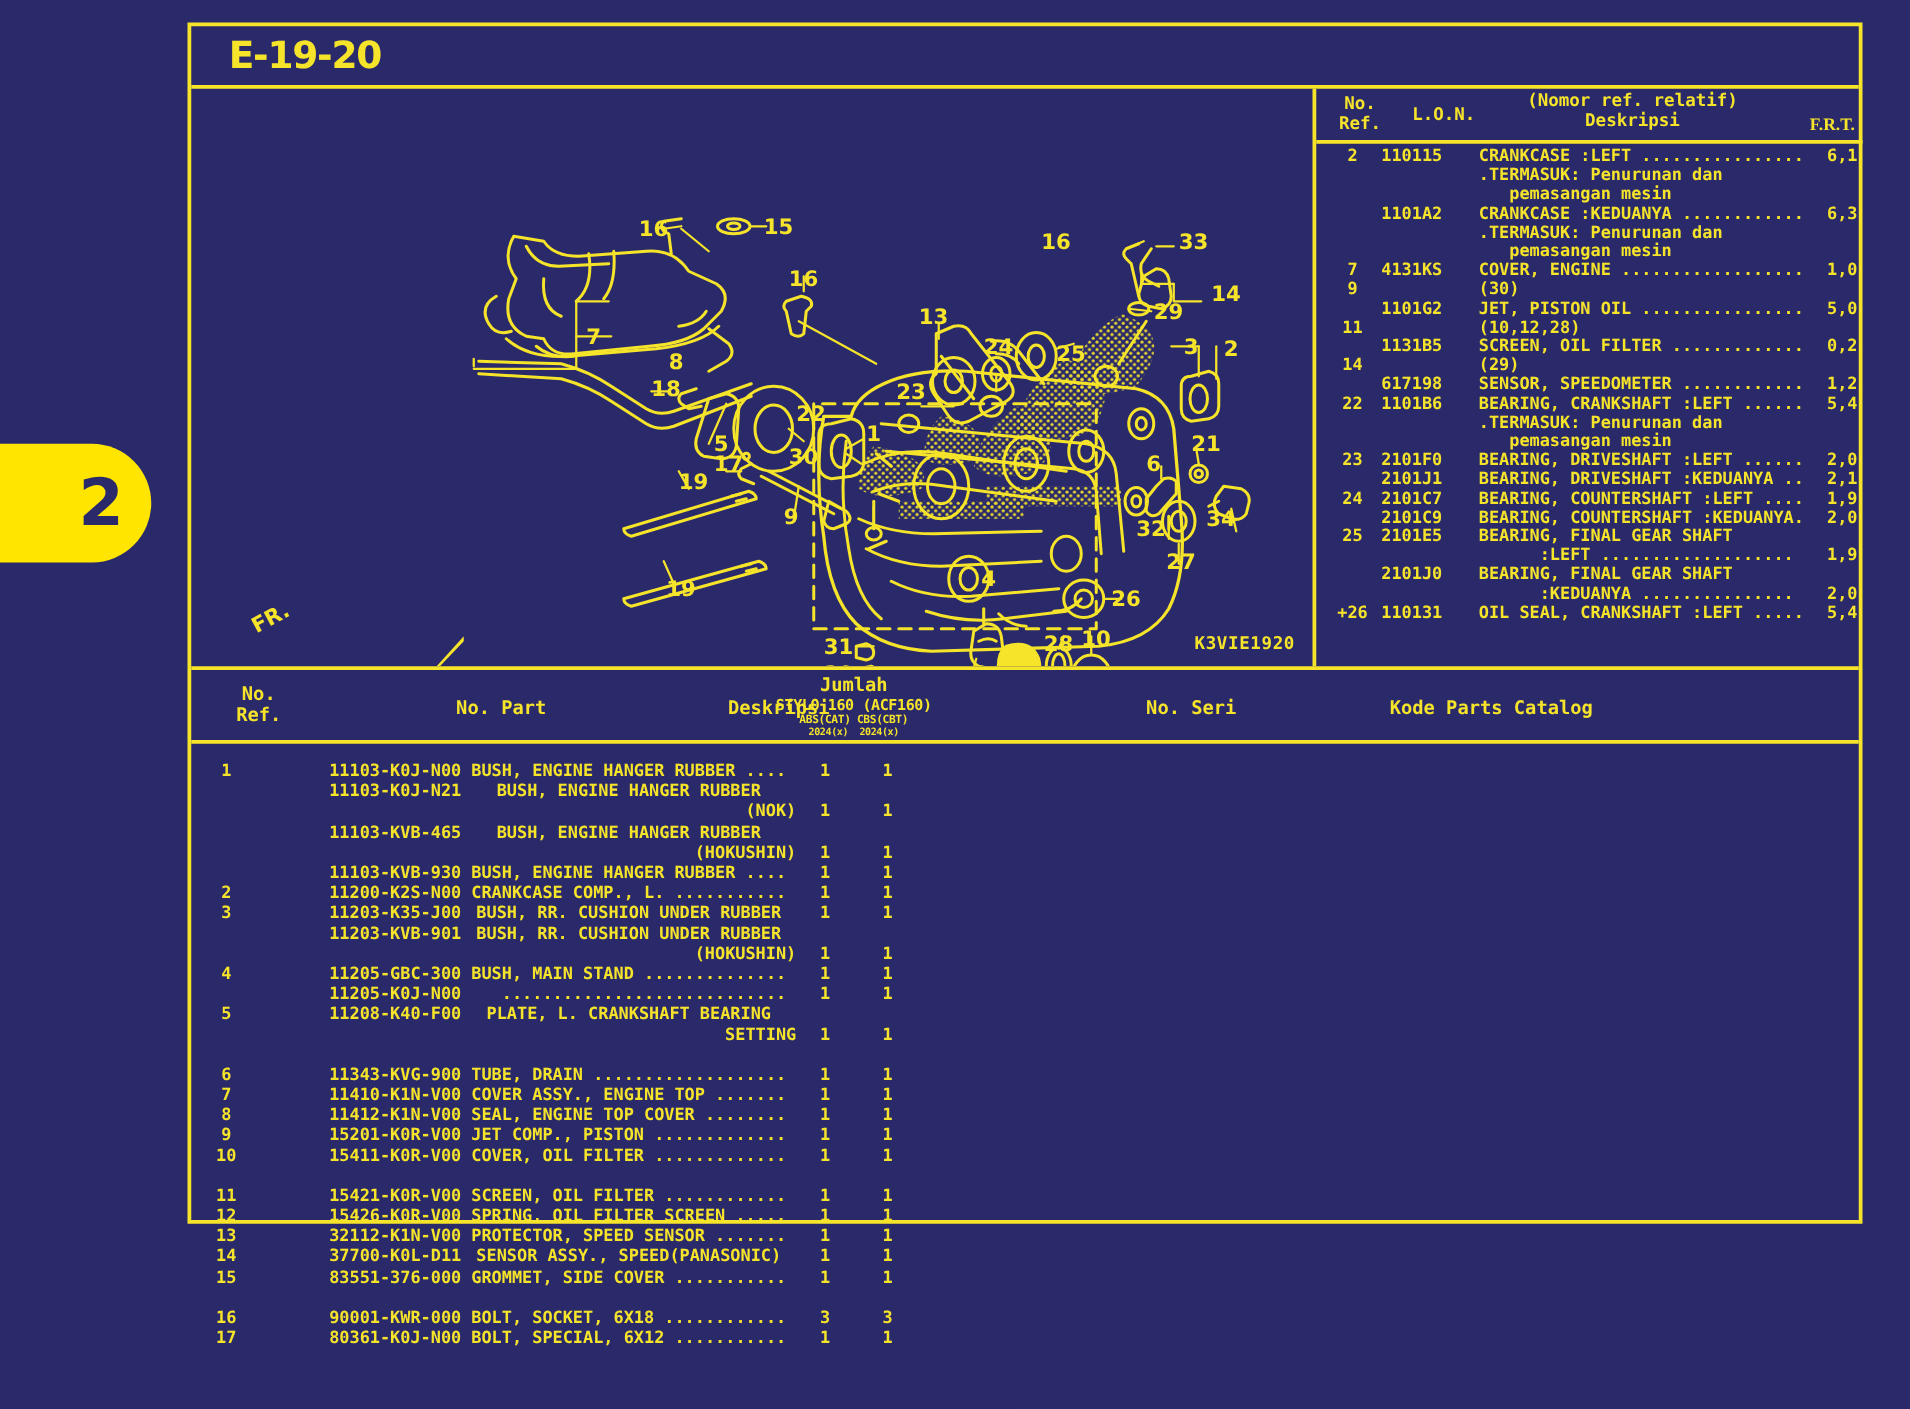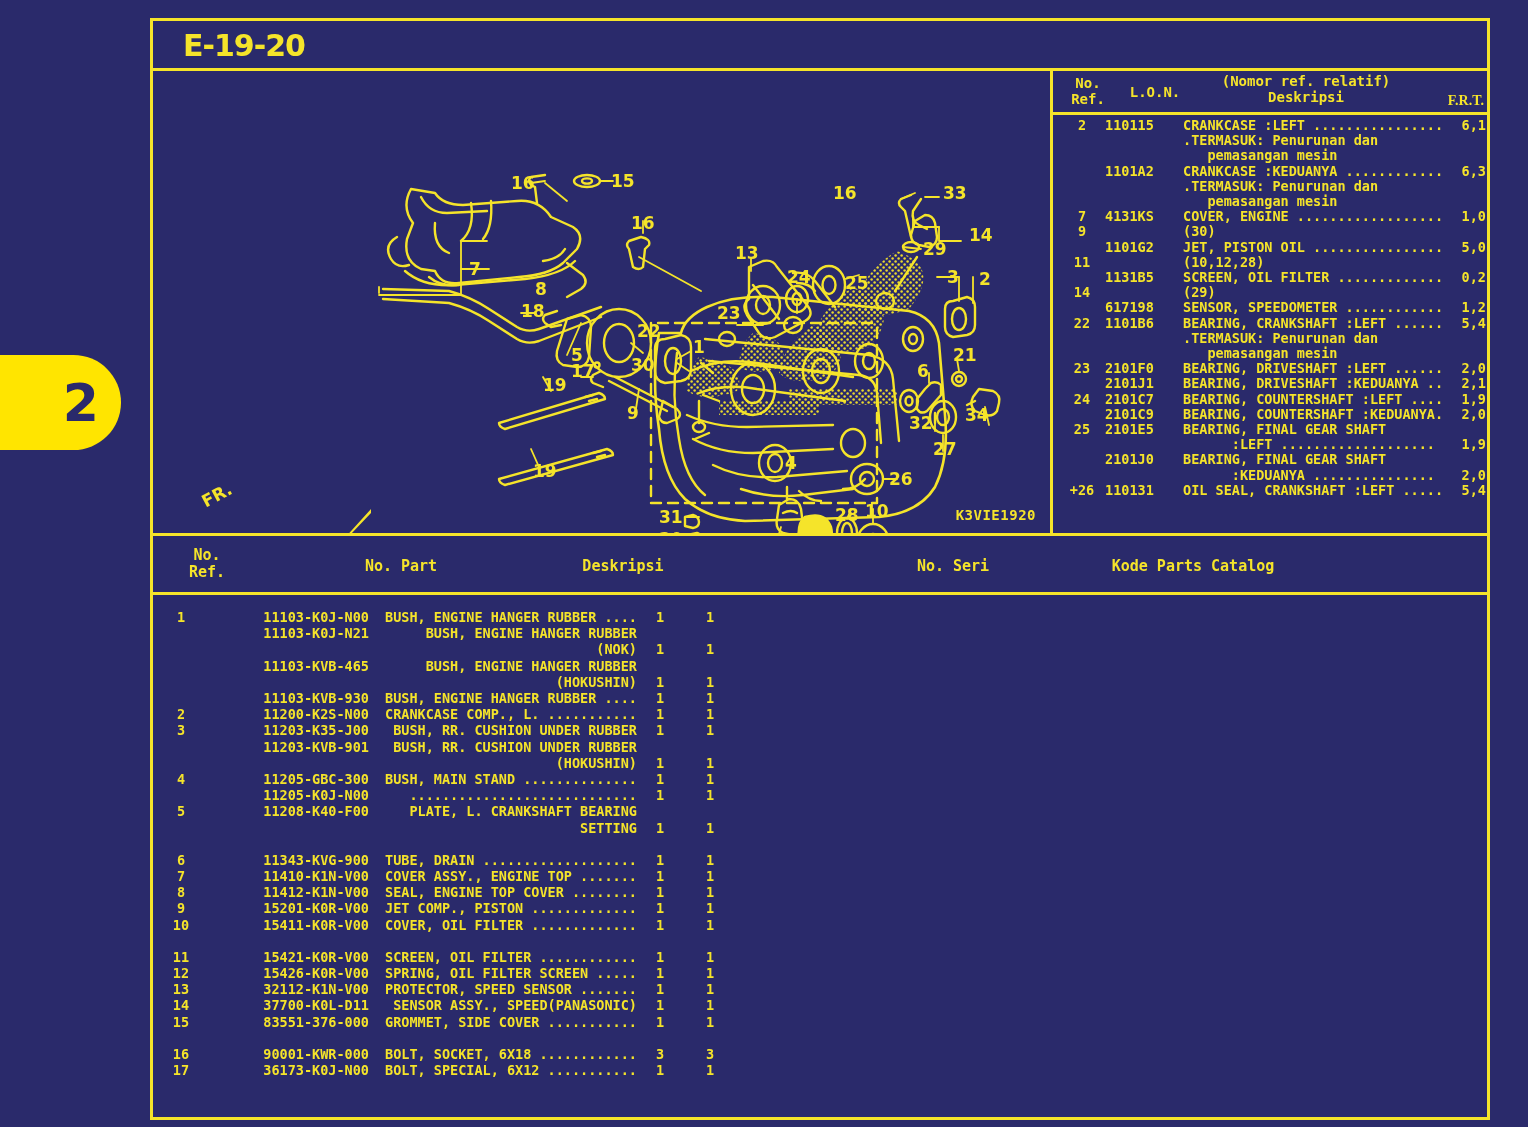--- a/index.html
+++ b/index.html
@@ -20,21 +20,21 @@
     display:flex;align-items:center;justify-content:flex-end;
     padding-right:22px;box-sizing:border-box;
   }
   .side-tab .num{
     color:#2a2a6b;font-family:"DejaVu Sans",sans-serif;font-weight:bold;
     font-size:52px;line-height:1;
   }
 
   
   .frame{
-    position:absolute;left:150px;top:18px;width:1340px;height:1102px;
+    position:absolute;left:150px;top:18px;width:1340px;height:961px;
     border:3px solid #f5e42a;box-sizing:border-box;
   }
 
   
   .titlebar{
     position:absolute;left:0;top:0;right:0;height:50px;
     border-bottom:3px solid #f5e42a;box-sizing:border-box;
   }
   .sheet-code{
     position:absolute;left:30px;top:50%;transform:translateY(-50%);
@@ -110,21 +110,21 @@
   
   .partslist{
     position:absolute;left:0;top:574px;right:0;bottom:38px;
     padding:14px 0 0 0;box-sizing:border-box;
   }
   .prow{display:flex;align-items:flex-start;font-size:13.5px;font-weight:bold;
         line-height:16.2px;white-space:pre;}
   .prow.gap{height:16px;}
   .p-no{width:56px;flex:0 0 56px;text-align:center;}
   .p-part{width:160px;flex:0 0 160px;text-align:right;}
-  .p-desc{width:268px;flex:0 0 268px;text-align:right;}
+  .p-desc{width:268px;flex:0 0 268px;text-align:center;}
   .p-desc.right{text-align:right;}
   .p-q1{width:46px;flex:0 0 46px;text-align:center;}
   .p-q2{width:54px;flex:0 0 54px;text-align:center;}
 
   
   .footer{
     position:absolute;left:0;right:0;bottom:0;height:36px;
     border-top:3px solid #f5e42a;box-sizing:border-box;
     display:flex;align-items:center;justify-content:center;
   }
@@ -436,20 +436,26 @@
         </div>
     </div>
 
     <div class="listhead">
       <div class="lh lh-no">
         <div>No.</div>
         <div>Ref.</div>
       </div>
       <div class="lh lh-part">No. Part</div>
       <div class="lh lh-desc">Deskripsi</div>
+      <div class="jumlah">
+        <div class="j1">Jumlah</div>
+        <div class="j2">STYLO 160 (ACF160)</div>
+        <div class="j3"><span>ABS(CAT)</span>&nbsp;<span>CBS(CBT)</span></div>
+        <div class="j4"><span>2024(x)</span>&nbsp;&nbsp;<span>2024(x)</span></div>
+      </div>
       <div class="lh lh-seri">No. Seri</div>
       <div class="lh lh-kode">Kode Parts Catalog</div>
     </div>
 
     <div class="partslist" id="parts-body">
         <div class="prow"><div class="p-no">1</div><div class="p-part">11103-K0J-N00</div><div class="p-desc">BUSH, ENGINE HANGER RUBBER ....</div><div class="p-q1">1</div><div class="p-q2">1</div></div>
         <div class="prow"><div class="p-no"></div><div class="p-part">11103-K0J-N21</div><div class="p-desc">BUSH, ENGINE HANGER RUBBER</div><div class="p-q1"></div><div class="p-q2"></div></div>
         <div class="prow"><div class="p-no"></div><div class="p-part"></div><div class="p-desc right">(NOK)</div><div class="p-q1">1</div><div class="p-q2">1</div></div>
         <div class="prow"><div class="p-no"></div><div class="p-part">11103-KVB-465</div><div class="p-desc">BUSH, ENGINE HANGER RUBBER</div><div class="p-q1"></div><div class="p-q2"></div></div>
         <div class="prow"><div class="p-no"></div><div class="p-part"></div><div class="p-desc right">(HOKUSHIN)</div><div class="p-q1">1</div><div class="p-q2">1</div></div>
@@ -469,17 +475,17 @@
         <div class="prow"><div class="p-no">9</div><div class="p-part">15201-K0R-V00</div><div class="p-desc">JET COMP., PISTON .............</div><div class="p-q1">1</div><div class="p-q2">1</div></div>
         <div class="prow"><div class="p-no">10</div><div class="p-part">15411-K0R-V00</div><div class="p-desc">COVER, OIL FILTER .............</div><div class="p-q1">1</div><div class="p-q2">1</div></div>
         <div class="prow gap"></div>
         <div class="prow"><div class="p-no">11</div><div class="p-part">15421-K0R-V00</div><div class="p-desc">SCREEN, OIL FILTER ............</div><div class="p-q1">1</div><div class="p-q2">1</div></div>
         <div class="prow"><div class="p-no">12</div><div class="p-part">15426-K0R-V00</div><div class="p-desc">SPRING, OIL FILTER SCREEN .....</div><div class="p-q1">1</div><div class="p-q2">1</div></div>
         <div class="prow"><div class="p-no">13</div><div class="p-part">32112-K1N-V00</div><div class="p-desc">PROTECTOR, SPEED SENSOR .......</div><div class="p-q1">1</div><div class="p-q2">1</div></div>
         <div class="prow"><div class="p-no">14</div><div class="p-part">37700-K0L-D11</div><div class="p-desc">SENSOR ASSY., SPEED(PANASONIC)</div><div class="p-q1">1</div><div class="p-q2">1</div></div>
         <div class="prow"><div class="p-no">15</div><div class="p-part">83551-376-000</div><div class="p-desc">GROMMET, SIDE COVER ...........</div><div class="p-q1">1</div><div class="p-q2">1</div></div>
         <div class="prow gap"></div>
         <div class="prow"><div class="p-no">16</div><div class="p-part">90001-KWR-000</div><div class="p-desc">BOLT, SOCKET, 6X18 ............</div><div class="p-q1">3</div><div class="p-q2">3</div></div>
-        <div class="prow"><div class="p-no">17</div><div class="p-part">36173-K0J-N00</div><div class="p-desc">BOLT, SPECIAL, 6X12 ...........</div><div class="p-q1">1</div><div class="p-q2">1</div></div>
+        <div class="prow"><div class="p-no">17</div><div class="p-part">80361-K0J-N00</div><div class="p-desc">BOLT, SPECIAL, 6X12 ...........</div><div class="p-q1">1</div><div class="p-q2">1</div></div>
       </div>
 
   </div>
 </div>
 
 </body></html>

